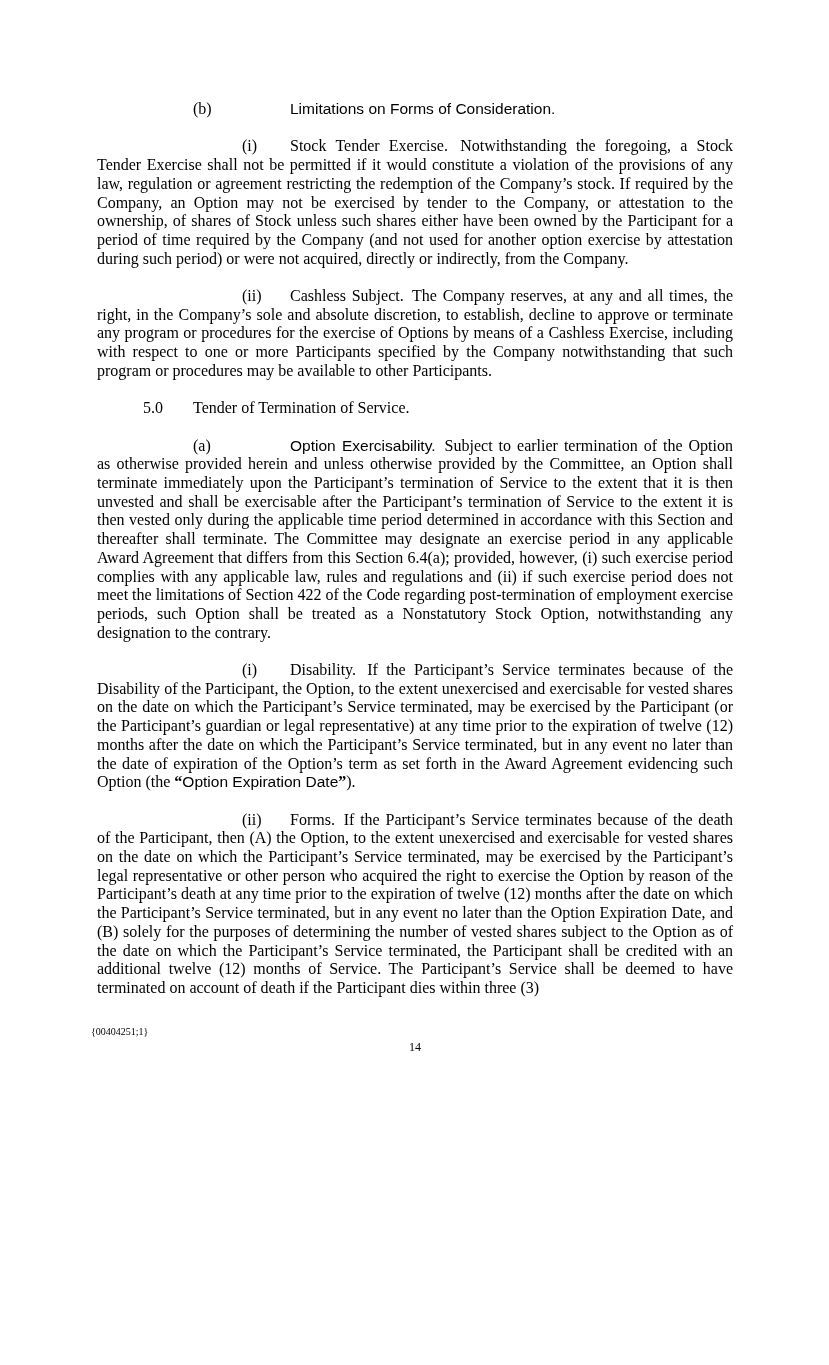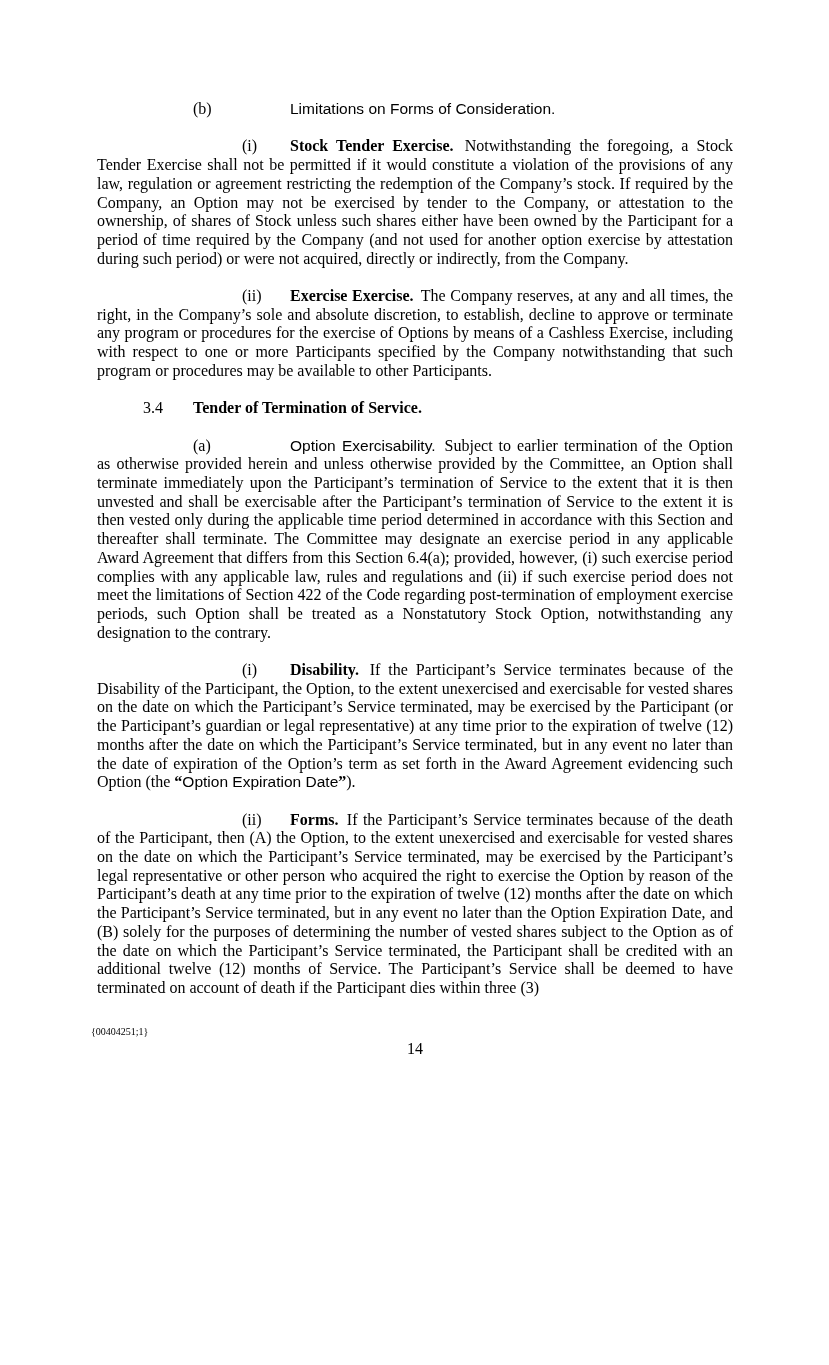--- a/index.html
+++ b/index.html
@@ -25,57 +25,57 @@
   
   .ti-05 { text-indent: 46px; }   
   .ti-10 { text-indent: 96px; }   
   .ti-15 { text-indent: 145px; }  
   
   .lbl   { display: inline-block; text-indent: 0; }
   .lbl-2in  { width: 97px; }  
   .lbl-05in { width: 48px; }  
   .lbl-64   { width: 50px; }  
   .title { margin-right: 3px; }
-  .t-bold { font-weight: bold; }
+  .t-bold { font-weight: normal; }
   .t-sans { font-family: "Liberation Sans", sans-serif; font-size: 15.5px; }
   .q { font-weight: bold; }
   .doc-id {
     position: absolute;
     left: 91px;
     top: 1026px;
     font-family: "Liberation Serif", serif;
     font-size: 10px;
     color: #000000;
   }
   .page-num {
     position: absolute;
     left: 97px;
     top: 1040px;
     width: 636px;
     text-align: center;
     font-family: "Liberation Serif", serif;
-    font-size: 16px;
+    font-size: 12px;
     color: #000000;
   }
 </style>
 </head>
 <body>
 
 <div class="page">
   <div class="content">
 
     <p class="block ti-10"><span class="lbl lbl-2in">(b)</span><span class="t-sans">Limitations on Forms of Consideration.</span></p>
 
     <p class="block ti-15"><span class="lbl lbl-05in">(i)</span><span class="t-bold title">Stock Tender Exercise.</span>
       <span>Notwithstanding the foregoing, a Stock Tender Exercise shall not be permitted if it would constitute a violation of the provisions of any law, regulation or agreement restricting the redemption of the Company’s stock.  If required by the Company, an Option may not be exercised by tender to the Company, or attestation to the ownership, of shares of Stock unless such shares either have been owned by the Participant for a period of time required by the Company (and not used for another option exercise by attestation during such period) or were not acquired, directly or indirectly, from the Company.</span></p>
 
-    <p class="block ti-15"><span class="lbl lbl-05in">(ii)</span><span class="t-bold title">Exercise Exercise.</span>
+    <p class="block ti-15"><span class="lbl lbl-05in">(ii)</span><span class="t-bold title">Cashless Subject.</span>
       <span>The Company reserves, at any and all times, the right, in the Company’s sole and absolute discretion, to establish, decline to approve or terminate any program or procedures for the exercise of Options by means of a Cashless Exercise, including with respect to one or more Participants specified by the Company notwithstanding that such program or procedures may be available to other Participants.</span></p>
 
-    <p class="block ti-05"><span class="lbl lbl-64">3.4</span><span class="t-bold">Tender of Termination of Service.</span></p>
+    <p class="block ti-05"><span class="lbl lbl-64">5.0</span><span class="t-bold">Tender of Termination of Service.</span></p>
 
     <p class="block ti-10"><span class="lbl lbl-2in">(a)</span><span class="t-sans title">Option Exercisability.</span>
       <span>Subject to earlier termination of the Option as otherwise provided herein and unless otherwise provided by the Committee, an Option shall terminate immediately upon the Participant’s termination of Service to the extent that it is then unvested and shall be exercisable after the Participant’s termination of Service to the extent it is then vested only during the applicable time period determined in accordance with this Section and thereafter shall terminate.  The Committee may designate an exercise period in any applicable Award Agreement that differs from this Section 6.4(a); provided, however, (i) such exercise period complies with any applicable law, rules and regulations and (ii) if such exercise period does not meet the limitations of Section 422 of the Code regarding post-termination of employment exercise periods, such Option shall be treated as a Nonstatutory Stock Option, notwithstanding any designation to the contrary.</span></p>
 
     <p class="block ti-15"><span class="lbl lbl-05in">(i)</span><span class="t-bold title">Disability.</span>
       <span>If the Participant’s Service terminates because of the Disability of the Participant, the Option, to the extent unexercised and exercisable for vested shares on the date on which the Participant’s Service terminated, may be exercised by the Participant (or the Participant’s guardian or legal representative) at any time prior to the expiration of twelve (12) months after the date on which the Participant’s Service terminated, but in any event no later than the date of expiration of the Option’s term as set forth in the Award Agreement evidencing such Option (the </span><span class="q">“</span><span class="t-sans">Option Expiration Date</span><span class="q">”</span><span>).</span></p>
 
     <p class="block ti-15"><span class="lbl lbl-05in">(ii)</span><span class="t-bold title">Forms.</span>
       <span>If the Participant’s Service terminates because of the death of the Participant, then (A) the Option, to the extent unexercised and exercisable for vested shares on the date on which the Participant’s Service terminated, may be exercised by the Participant’s legal representative or other person who acquired the right to exercise the Option by reason of the Participant’s death at any time prior to the expiration of twelve (12) months after the date on which the Participant’s Service terminated, but in any event no later than the Option Expiration Date, and (B) solely for the purposes of determining the number of vested shares subject to the Option as of the date on which the Participant’s Service terminated, the Participant shall be credited with an additional twelve (12) months of Service.  The Participant’s Service shall be deemed to have terminated on account of death if the Participant dies within three (3)</span></p>
 

